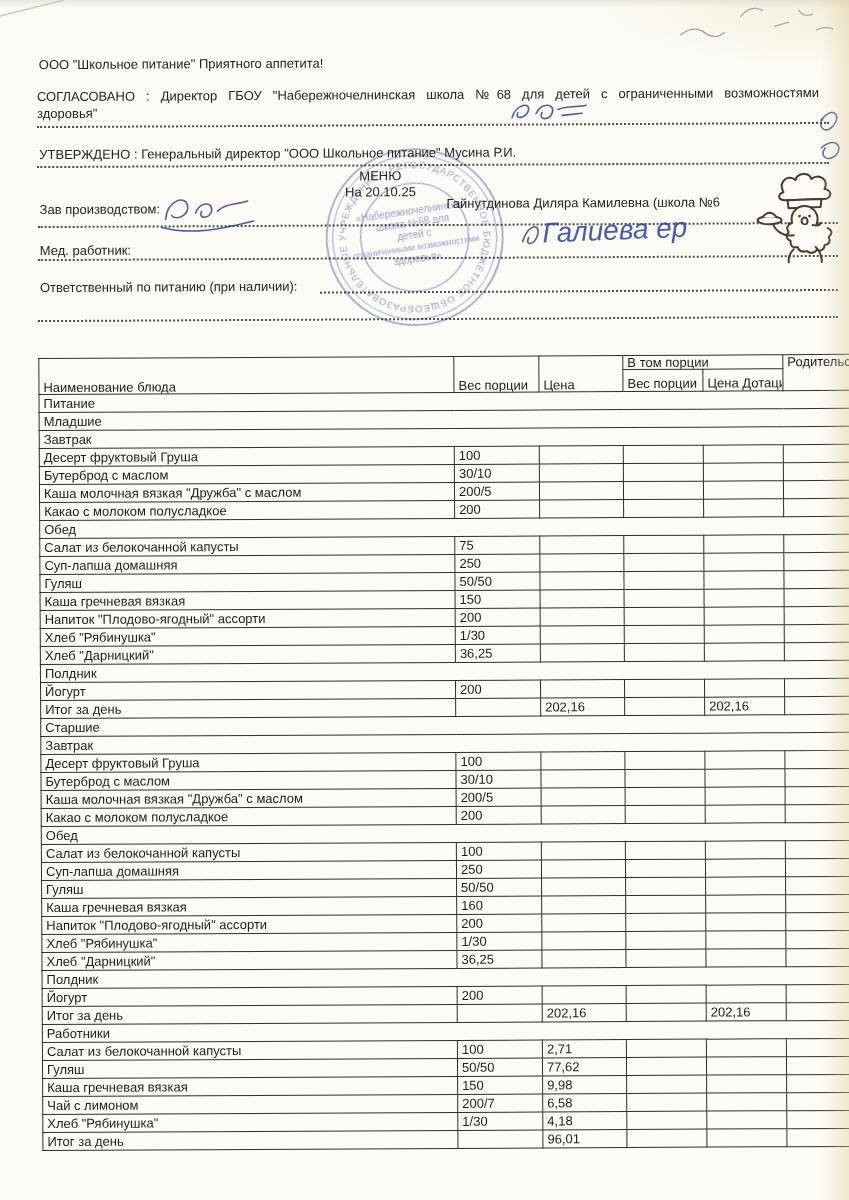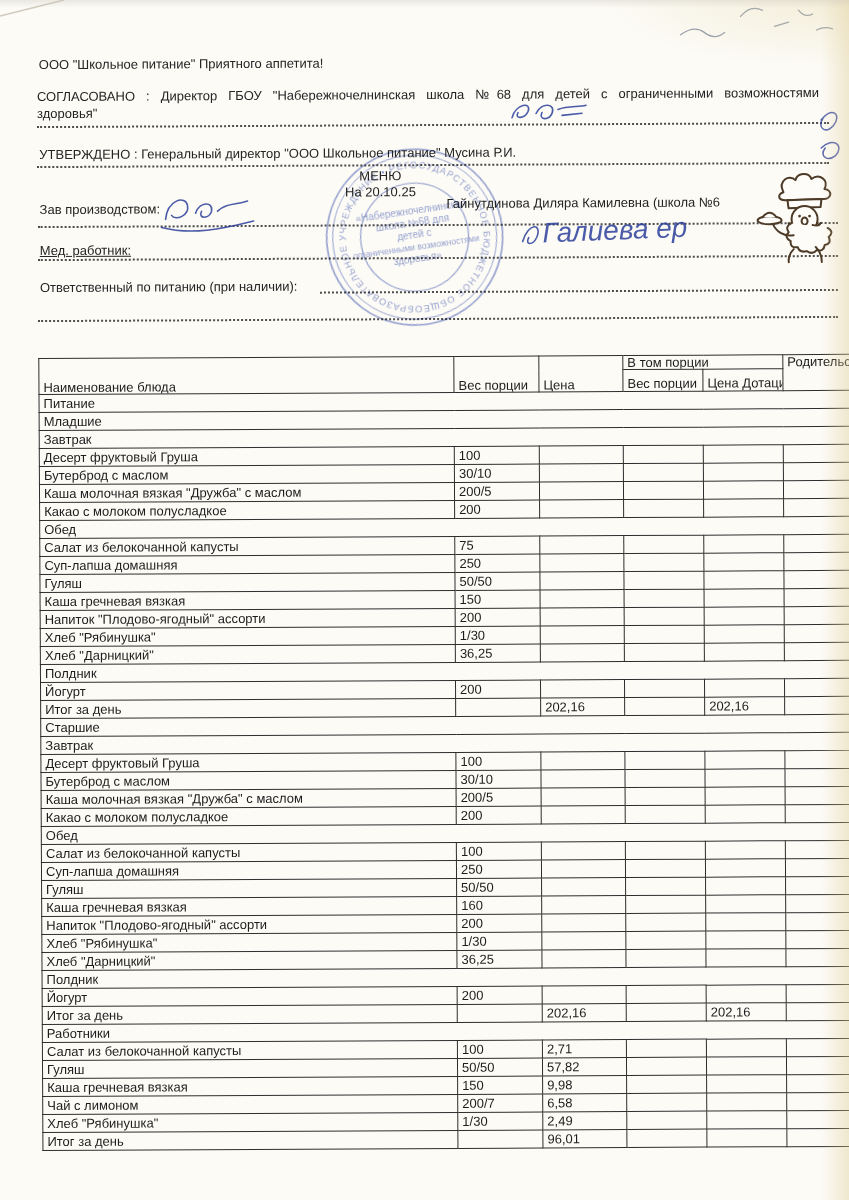--- a/index.html
+++ b/index.html
@@ -63,21 +63,21 @@
     <div class="abs t13" style="left:40px;top:147px;">УТВЕРЖДЕНО : Генеральный директор "ООО Школьное питание" Мусина Р.И.</div>
     <div class="abs dotted" style="left:38px;top:166px;width:792px;"></div>
 
     <div class="abs t13 centerblock" style="left:0;top:170px;width:762px;">МЕНЮ</div>
     <div class="abs t13 centerblock" style="left:0;top:186px;width:762px;">На 20.10.25</div>
 
     <div class="abs t13" style="left:40px;top:192px;margin-top:10px;">Зав производством:</div>
     <div class="abs t13" style="left:447px;top:198px;">Гайнутдинова Диляра Камилевна (школа №6</div>
     <div class="abs dotted" style="left:38px;top:226px;width:800px;"></div>
 
-    <div class="abs t13" style="left:40px;top:243px;text-decoration:underline;">Мед. работник:</div>
+    <div class="abs t13" style="left:40px;top:243px;">Мед. работник:</div>
     <div class="abs dotted" style="left:38px;top:259px;width:800px;"></div>
 
     <div class="abs t13" style="left:40px;top:280px;">Ответственный по питанию (при наличии):</div>
     <div class="abs dotted" style="left:320px;top:293px;width:518px;"></div>
     <div class="abs dotted" style="left:38px;top:320px;width:800px;"></div>
 
     <svg class="abs stamp" style="left:322px;top:146px;" width="186" height="186" viewBox="0 0 186 186">
       <defs>
           <path id="ringpath" d="M93 24 a69 69 0 1 1 -0.01 0 z"></path>
         </defs>
@@ -421,21 +421,21 @@
             <td>Салат из белокочанной капусты</td>
             <td class="num">100</td>
             <td class="num">2,71</td>
             <td class="num"></td>
             <td class="num"></td>
             <td></td>
           </tr>
           <tr>
             <td>Гуляш</td>
             <td class="num">50/50</td>
-            <td class="num">57,82</td>
+            <td class="num">77,62</td>
             <td class="num"></td>
             <td class="num"></td>
             <td></td>
           </tr>
           <tr>
             <td>Каша гречневая вязкая</td>
             <td class="num">150</td>
             <td class="num">9,98</td>
             <td class="num"></td>
             <td class="num"></td>
@@ -445,21 +445,21 @@
             <td>Чай с лимоном</td>
             <td class="num">200/7</td>
             <td class="num">6,58</td>
             <td class="num"></td>
             <td class="num"></td>
             <td></td>
           </tr>
           <tr>
             <td>Хлеб "Рябинушка"</td>
             <td class="num">1/30</td>
-            <td class="num">2,49</td>
+            <td class="num">4,18</td>
             <td class="num"></td>
             <td class="num"></td>
             <td></td>
           </tr>
           <tr>
             <td class="ctr">Итог за день</td>
             <td class="num"></td>
             <td class="num">96,01</td>
             <td class="num"></td>
             <td class="num"></td>

